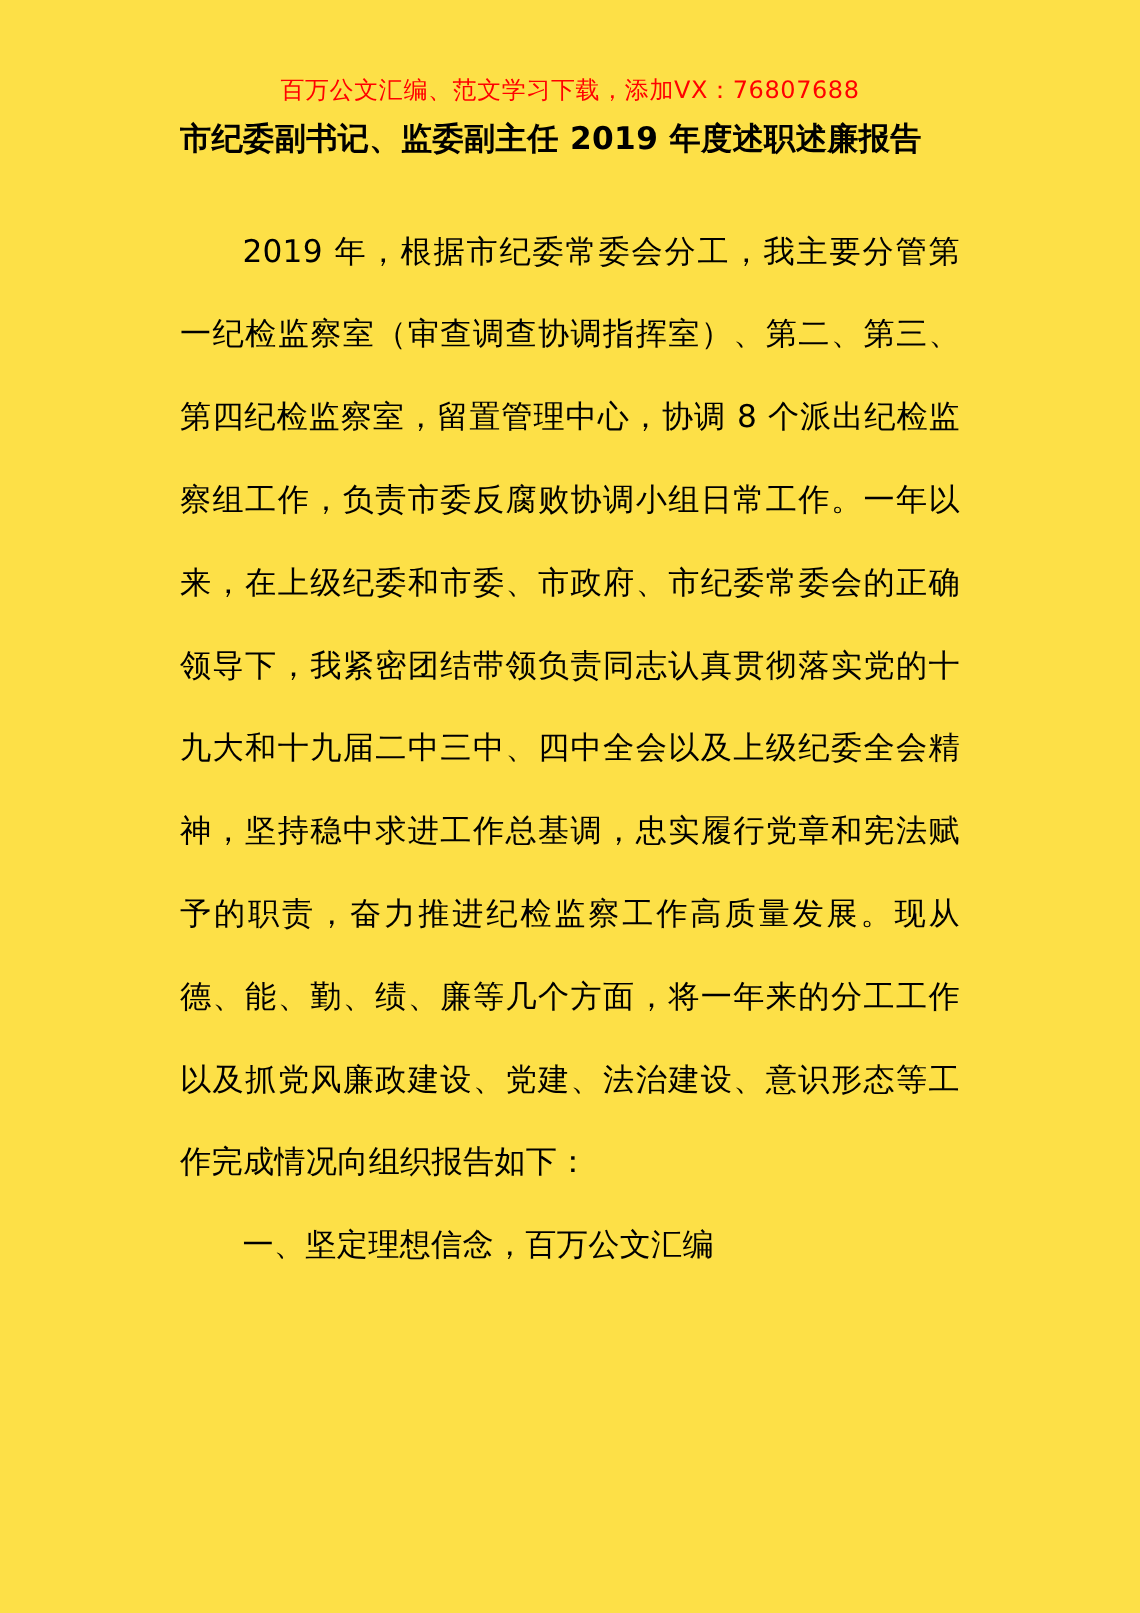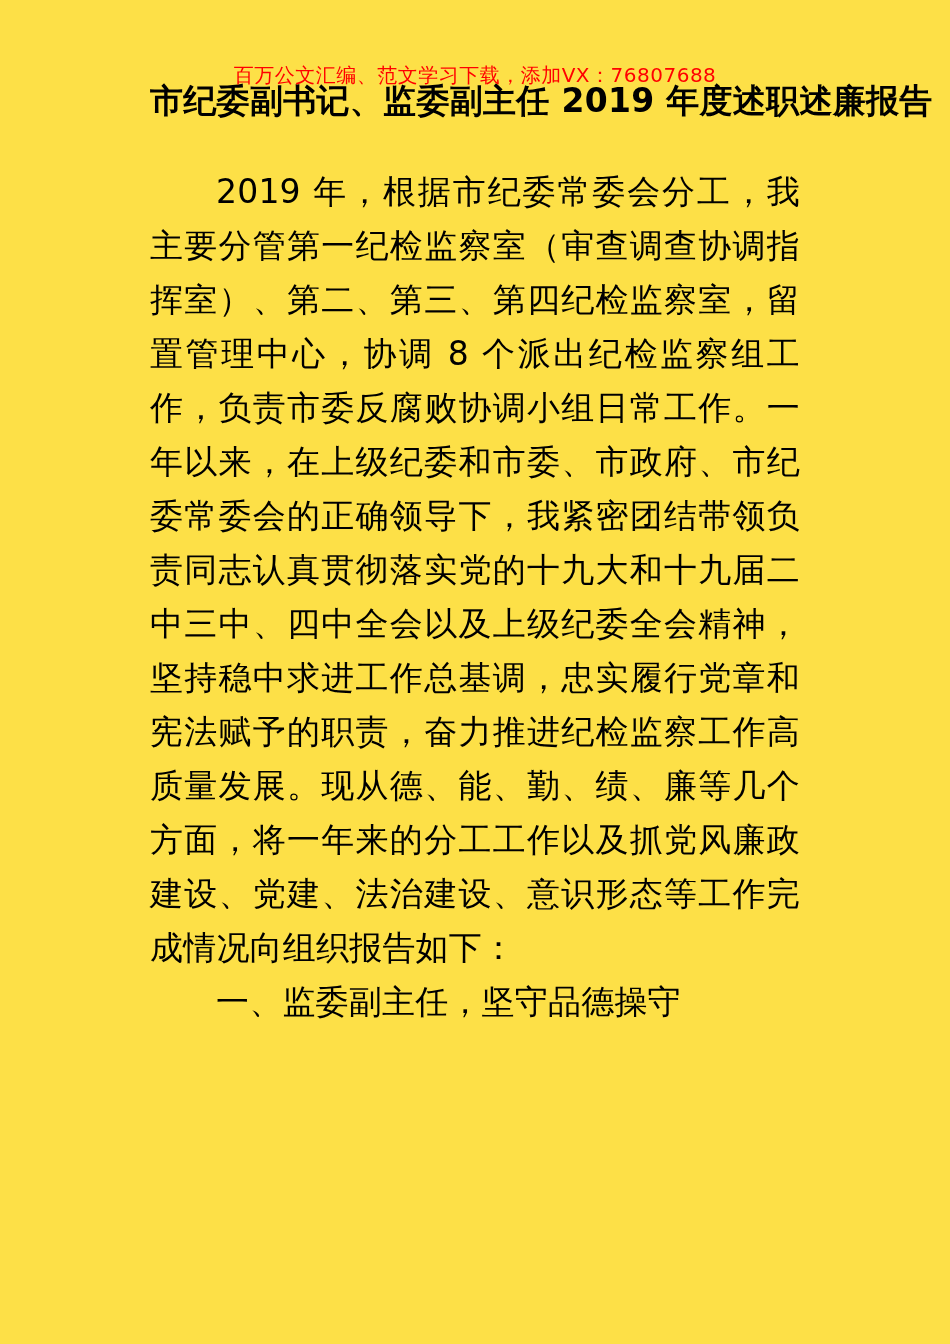--- a/index.html
+++ b/index.html
@@ -29,32 +29,32 @@
     width: 950px;
     text-align: center;
     color: #ff0000;
     font-size: 20px;
     letter-spacing: 0.5px;
     font-family: "DejaVu Sans", "Liberation Sans", sans-serif;
     white-space: nowrap;
   }
   .doc-title {
     margin: 0;
-    padding-top: 80px;
-    font-size: 33px;
+    padding-top: 100px;
+    font-size: 26px;
     font-weight: bold;
     letter-spacing: 0.3px;
     line-height: 1.3;
     text-align: left;
     white-space: nowrap;
   }
   .body-text {
     margin-top: 42px;
-    font-size: 33px;
-    line-height: 54px;
+    font-size: 26px;
+    line-height: 69px;
     text-align: justify;
     text-justify: inter-ideograph;
     letter-spacing: 0.2px;
   }
   .para {
     margin: 0;
     text-indent: 2em;
     text-align: justify;
     text-justify: inter-ideograph;
   }
@@ -66,16 +66,16 @@
 <body>
 
 <div class="page">
 
   <div class="watermark">百万公文汇编、范文学习下载，添加VX：76807688</div>
 
   <h1 class="doc-title">市纪委副书记、监委副主任 2019 年度述职述廉报告</h1>
 
   <div class="body-text">
     <p class="para">2019 年，根据市纪委常委会分工，我主要分管第一纪检监察室（审查调查协调指挥室）、第二、第三、第四纪检监察室，留置管理中心，协调 8 个派出纪检监察组工作，负责市委反腐败协调小组日常工作。一年以来，在上级纪委和市委、市政府、市纪委常委会的正确领导下，我紧密团结带领负责同志认真贯彻落实党的十九大和十九届二中三中、四中全会以及上级纪委全会精神，坚持稳中求进工作总基调，忠实履行党章和宪法赋予的职责，奋力推进纪检监察工作高质量发展。现从德、能、勤、绩、廉等几个方面，将一年来的分工工作以及抓党风廉政建设、党建、法治建设、意识形态等工作完成情况向组织报告如下：</p>
-    <p class="para">一、监委副主任，坚守品德操守</p>
+    <p class="para">一、坚定理想信念，百万公文汇编</p>
   </div>
 
 </div>
 
 </body></html>

